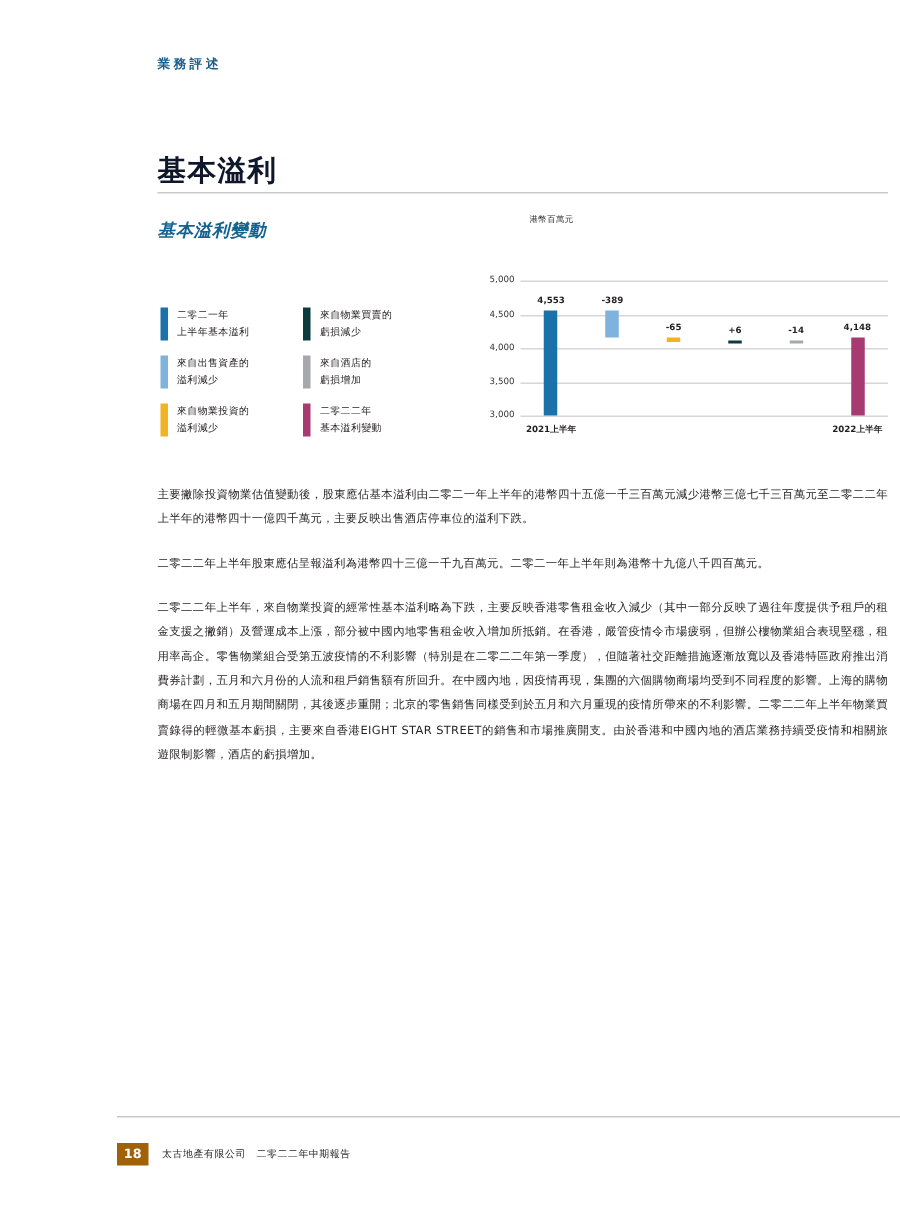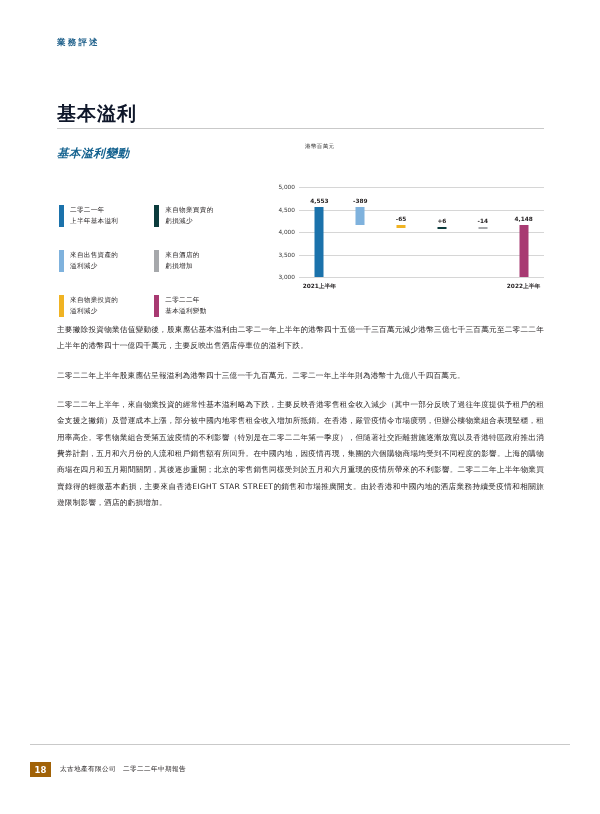--- a/index.html
+++ b/index.html
@@ -11,20 +11,21 @@
     height: 814px;
     background: #ffffff;
     font-family: "DejaVu Sans", "Liberation Sans", sans-serif;
     color: #231f20;
     position: relative;
     overflow: hidden;
   }
   .page {
     position: absolute;
     inset: 0;
+    margin-left: 48px;
   }
 
   
   .running-header {
     position: absolute;
     left: 57px;
     top: 37px;
     font-size: 8.5px;
     letter-spacing: 2.2px;
     color: #1d5f8a;
@@ -75,21 +76,21 @@
     position: absolute;
     left: 2px;
     top: 62px;
     width: 195px;
     display: flex;
     gap: 36px;
   }
   .legend-col {
     display: flex;
     flex-direction: column;
-    gap: 23px;
+    gap: 10px;
   }
   .legend-item {
     display: flex;
     align-items: stretch;
     gap: 6px;
   }
   .legend-swatch {
     width: 5px;
     min-height: 22px;
     flex: none;

